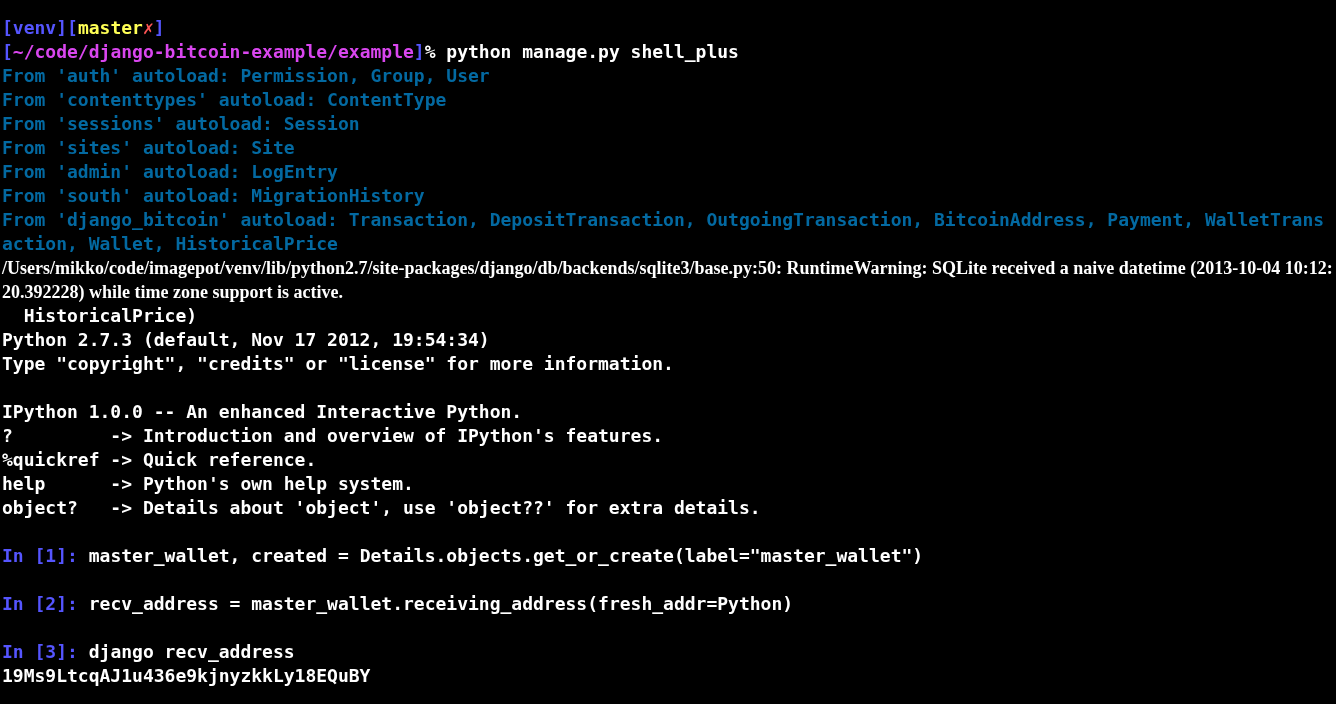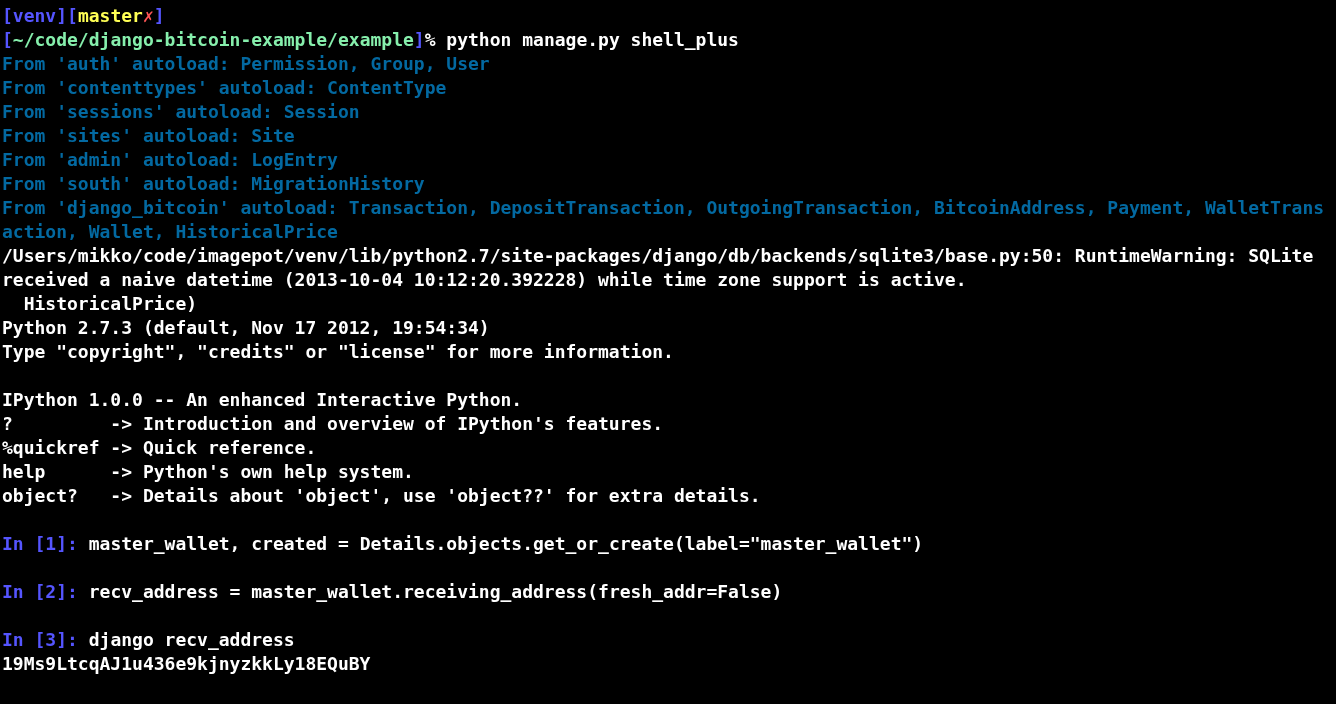--- a/index.html
+++ b/index.html
@@ -19,63 +19,64 @@
       padding: 4px 2px;
       font-weight: bold;
     }
     .line {
       white-space: pre;
       overflow: hidden;
     }
     .header-row {
       display: flex;
       justify-content: space-between;
+      margin-top: 12px;
     }
     .blue { color: #5555ff; }
     .yellow { color: #ffff55; }
     .white { color: #ffffff; }
     .green { color: #0369a1; }
-    .cyan { color: #86efac; }
+    .cyan { color: #d946ef; }
     .red { color: #ff5555; }
   </style>
 </head>
 <body>
 
 <div class="header-row">
   <div class="line"><span class="blue">[</span><span class="blue">venv</span><span class="blue">]</span><span class="blue">[</span><span class="yellow">master</span><span class="red">✗</span><span class="blue">]</span></div>
 </div>
 
 <div class="line"><span class="blue">[</span><span class="cyan">~/code/django-bitcoin-example/example</span><span class="blue">]</span><span class="white">% </span><span class="white">python manage.py shell_plus</span></div>
 
 <div class="line green">From 'auth' autoload: Permission, Group, User</div>
 <div class="line green">From 'contenttypes' autoload: ContentType</div>
 <div class="line green">From 'sessions' autoload: Session</div>
 <div class="line green">From 'sites' autoload: Site</div>
 <div class="line green">From 'admin' autoload: LogEntry</div>
 <div class="line green">From 'south' autoload: MigrationHistory</div>
 <div class="green" style="white-space:pre-wrap;word-break:break-all;">From 'django_bitcoin' autoload: Transaction, DepositTransaction, OutgoingTransaction, BitcoinAddress, Payment, WalletTransaction, Wallet, HistoricalPrice</div>
 
-<div class="white" style="white-space:pre-wrap;word-break:break-all;">/Users/mikko/code/imagepot/venv/lib/python2.7/site-packages/django/db/backends/sqlite3/base.py:50: RuntimeWarning: SQLite received a naive datetime (2013-10-04 10:12:20.392228) while time zone support is active.</div>
+<div class="white" style="white-space:pre-wrap;word-break:break-all;font-family:Liberation Serif, serif;">/Users/mikko/code/imagepot/venv/lib/python2.7/site-packages/django/db/backends/sqlite3/base.py:50: RuntimeWarning: SQLite received a naive datetime (2013-10-04 10:12:20.392228) while time zone support is active.</div>
 <div class="line white">  HistoricalPrice)</div>
 
 <div class="line white">Python 2.7.3 (default, Nov 17 2012, 19:54:34)</div>
 <div class="line white">Type "copyright", "credits" or "license" for more information.</div>
 
 <div class="line">&nbsp;</div>
 
 <div class="line white">IPython 1.0.0 -- An enhanced Interactive Python.</div>
 <div class="line white">?         -&gt; Introduction and overview of IPython's features.</div>
 <div class="line white">%quickref -&gt; Quick reference.</div>
 <div class="line white">help      -&gt; Python's own help system.</div>
 <div class="line white">object?   -&gt; Details about 'object', use 'object??' for extra details.</div>
 
 <div class="line">&nbsp;</div>
 
 <div class="line"><span class="blue">In </span><span class="blue">[1]: </span><span class="white">master_wallet, created = Details.objects.get_or_create(label="master_wallet")</span></div>
 
 <div class="line">&nbsp;</div>
 
-<div class="line"><span class="blue">In </span><span class="blue">[2]: </span><span class="white">recv_address = master_wallet.receiving_address(fresh_addr=False)</span></div>
+<div class="line"><span class="blue">In </span><span class="blue">[2]: </span><span class="white">recv_address = master_wallet.receiving_address(fresh_addr=Python)</span></div>
 
 <div class="line">&nbsp;</div>
 
 <div class="line"><span class="blue">In </span><span class="blue">[3]: </span><span class="white">django recv_address</span></div>
 <div class="line white">19Ms9LtcqAJ1u436e9kjnyzkkLy18EQuBY</div>
 
 </body></html>

